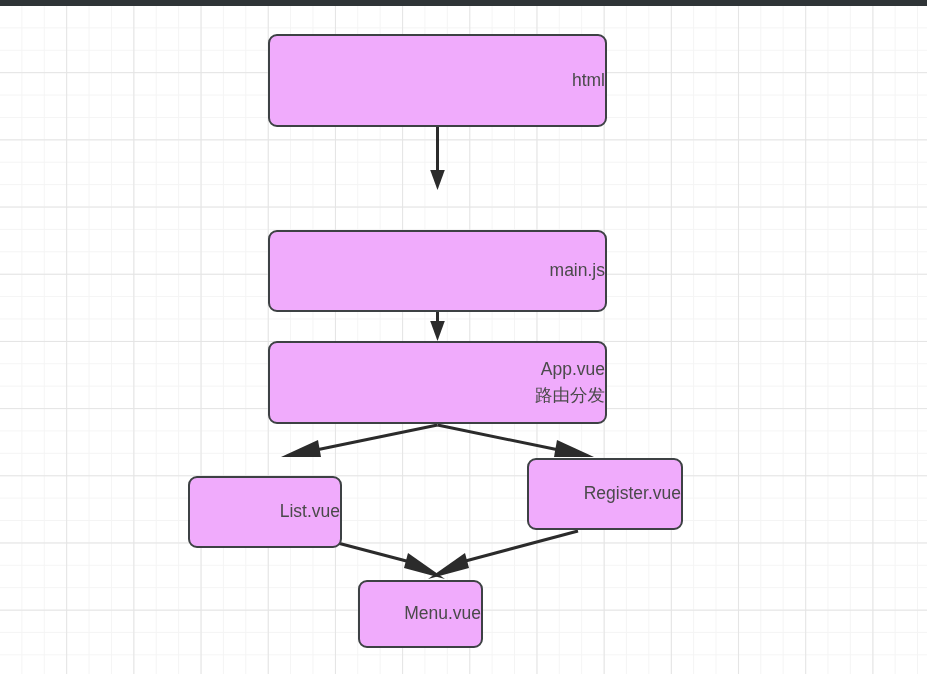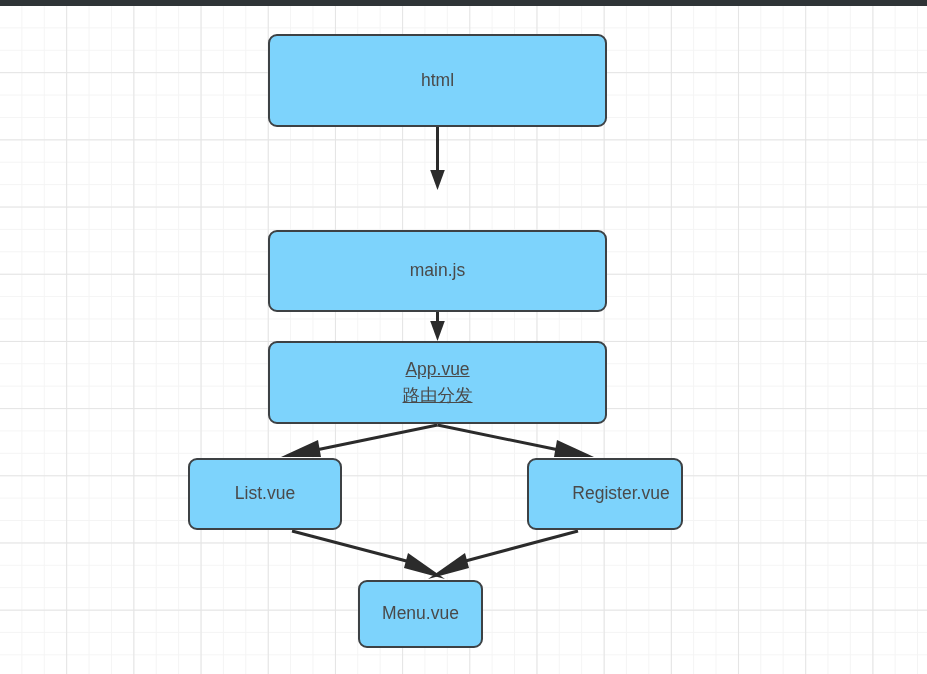--- a/index.html
+++ b/index.html
@@ -52,40 +52,40 @@
     left: 0;
     top: 0;
     width: 927px;
     height: 674px;
     pointer-events: none;
   }
   
   .node {
     position: absolute;
     box-sizing: border-box;
-    background: #7dd3fc;
+    background: #f0abfc;
     border: 2.5px solid #3d4144;
     border-radius: 9px;
     display: flex;
     flex-direction: column;
-    align-items: center;
+    align-items: flex-end;
     justify-content: center;
     color: #4a4a4a;
     font-size: 17.5px;
     line-height: 1.48;
     text-align: center;
     z-index: 3;
   }
   .node .line2 {
     display: block;
   }
   .node-html     { left: 268px; top: 34px;  width: 339px; height: 93px; }
   .node-mainjs   { left: 268px; top: 190px; width: 339px; height: 82px; margin-top: 40px; }
-  .node-appvue   { left: 268px; top: 341px; width: 339px; height: 83px; text-decoration: underline; }
-  .node-list     { left: 188px; top: 458px; width: 154px; height: 72px; }
+  .node-appvue   { left: 268px; top: 341px; width: 339px; height: 83px; }
+  .node-list     { left: 188px; top: 476px; width: 154px; height: 72px; }
   .node-register { left: 527px; top: 458px; width: 156px; height: 72px; padding-left: 32px; }
   .node-menu     { left: 358px; top: 580px; width: 125px; height: 68px; }
 </style>
 </head>
 <body>
 
 <div id="canvas">
 
   <div id="grid"></div>
 

